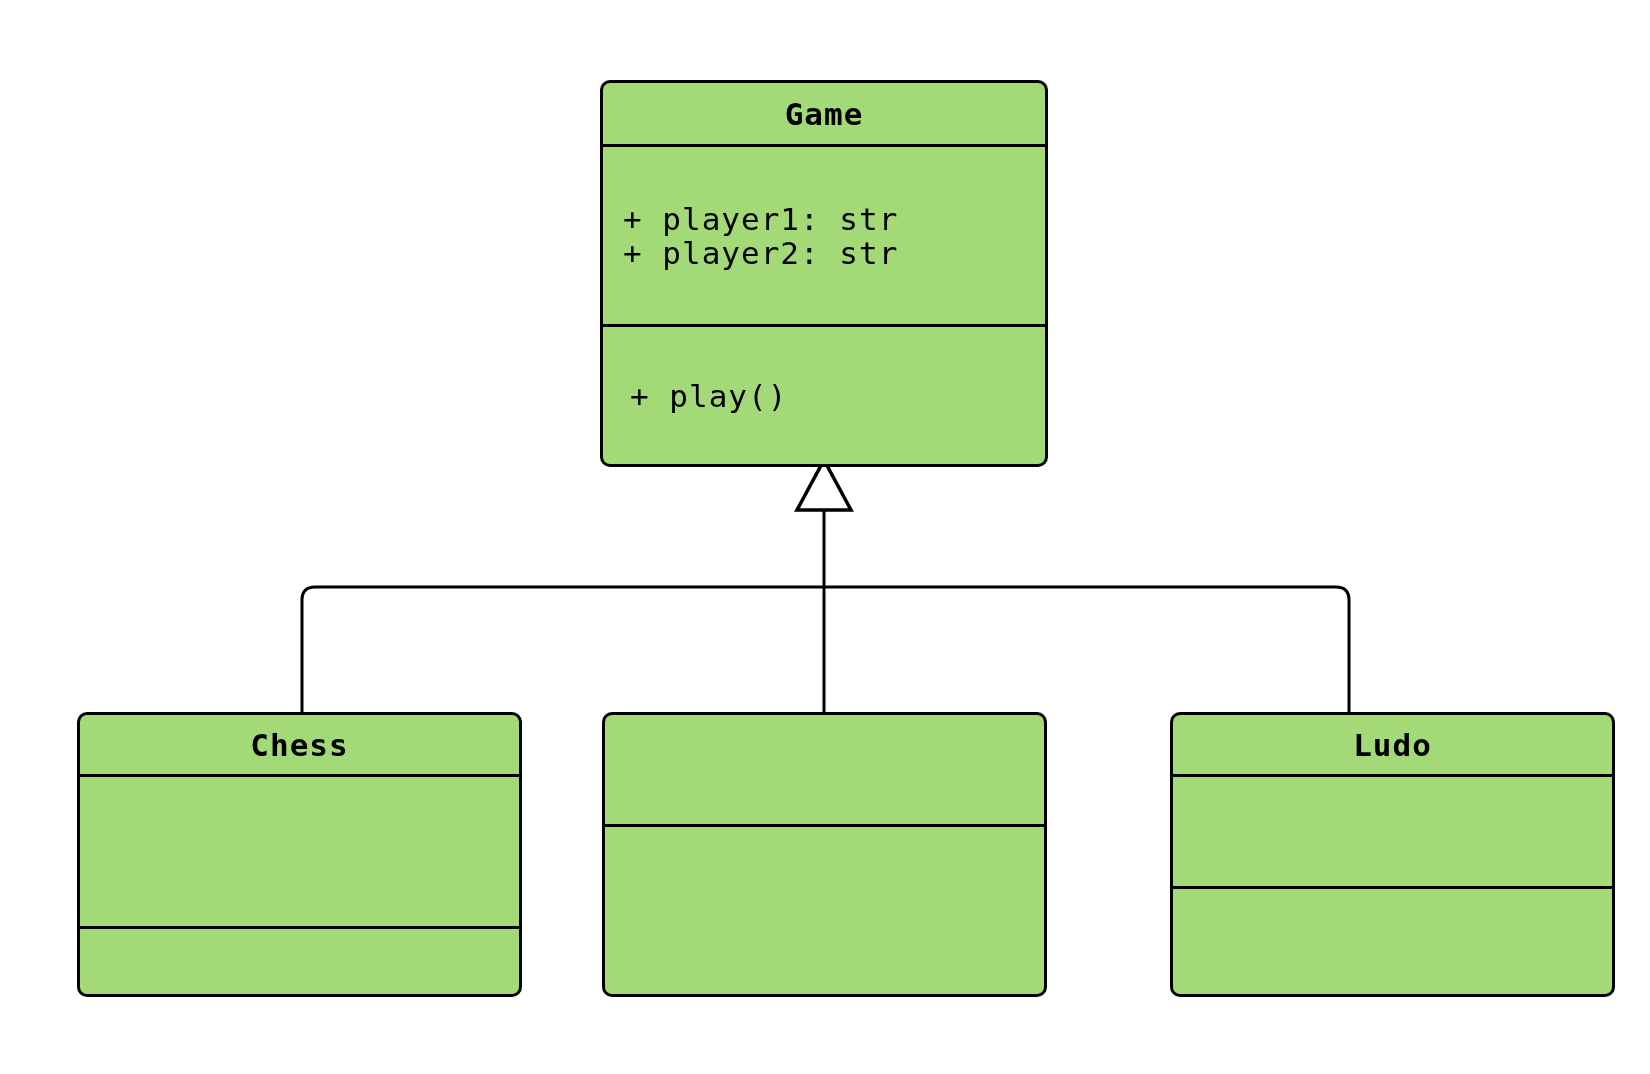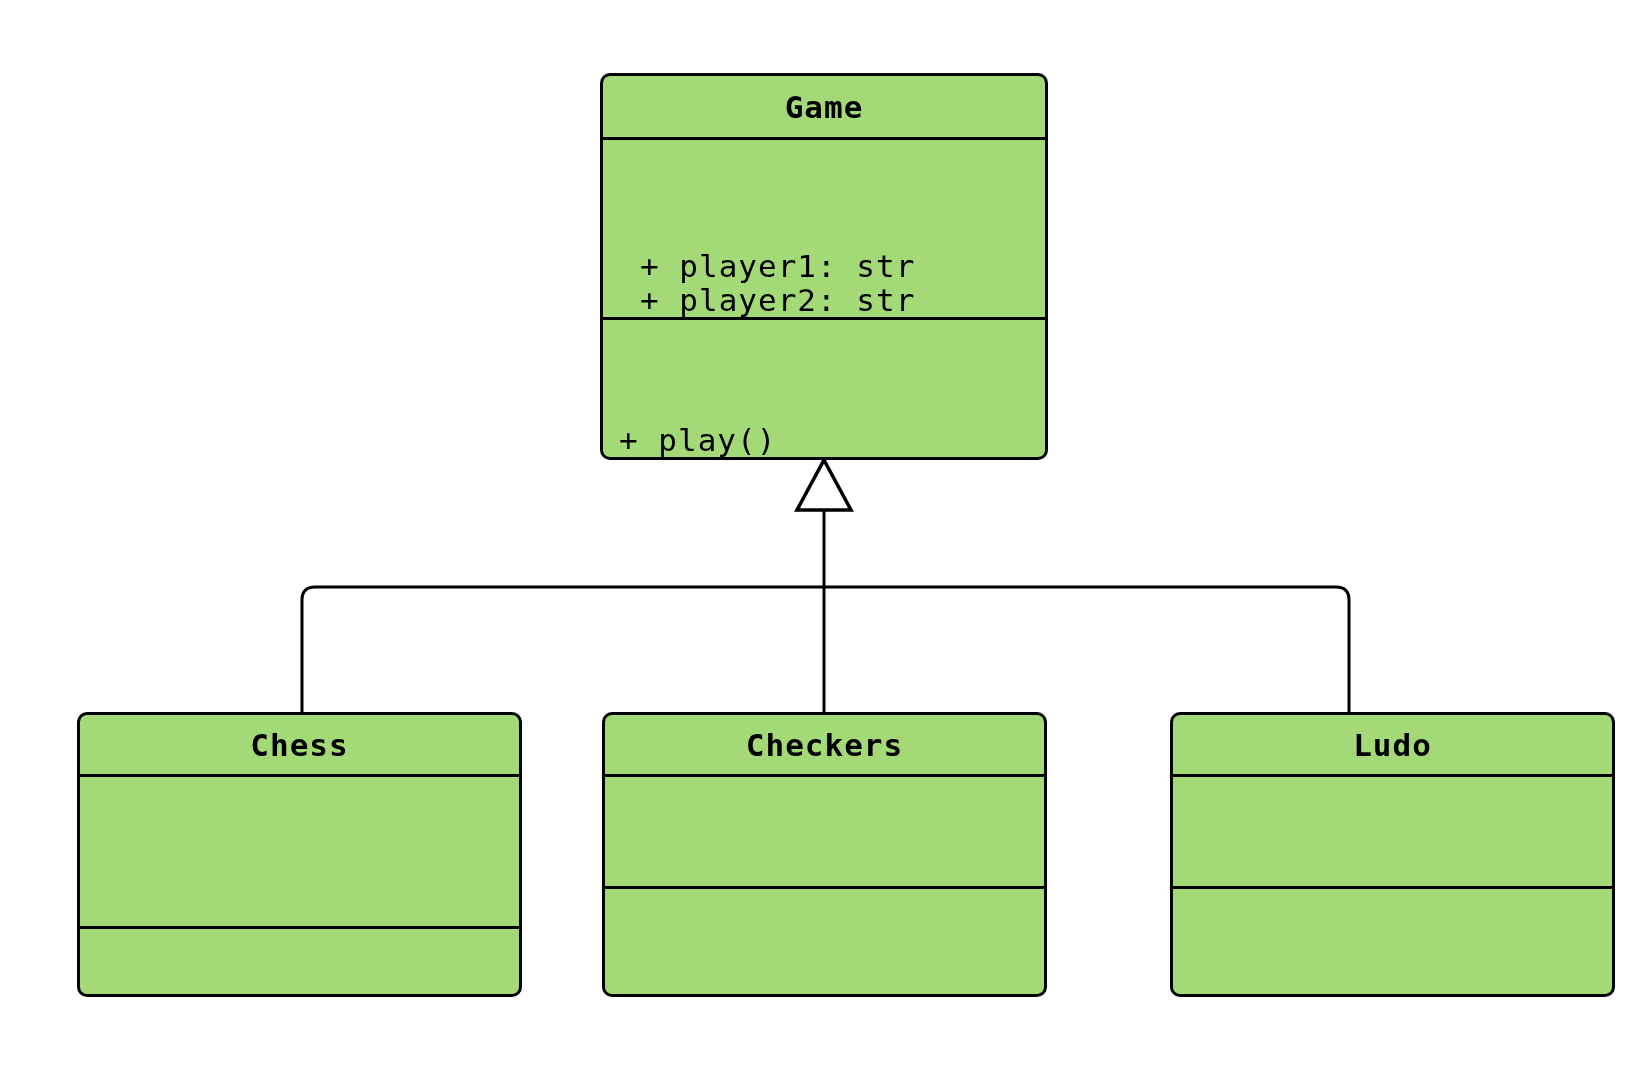--- a/index.html
+++ b/index.html
@@ -24,21 +24,21 @@
   }
   .class-box{
     position:absolute;
     box-sizing:border-box;
     background:var(--fill);
     border:3px solid var(--stroke);
     border-radius:10px;
     display:flex;
     flex-direction:column;
   }
-  .class-box.game{left:600px;top:73px;width:448px;height:387px;}
+  .class-box.game{left:600px;top:80px;width:448px;height:387px;}
   .class-box.chess{left:77px;top:712px;width:445px;height:285px;gap:40px;}
   .class-box.checkers{left:602px;top:712px;width:445px;height:285px;}
   .class-box.ludo{left:1170px;top:712px;width:445px;height:285px;}
 
   .class-title{
     box-sizing:border-box;
     display:flex;
     align-items:center;
     justify-content:center;
     border-bottom:3px solid var(--stroke);
@@ -46,36 +46,36 @@
     font-size:31px;
     letter-spacing:1px;
   }
   .game .class-title{height:64px;}
   .sub .class-title{height:62px;}
 
   .class-attrs{
     box-sizing:border-box;
     display:flex;
     flex-direction:column;
-    justify-content:flex-end;
+    justify-content:center;
     border-bottom:3px solid var(--stroke);
-    padding-left:37px;
+    padding-left:20px;
     font-size:31px;
     letter-spacing:1px;
     line-height:34px;
   }
   .game .class-attrs{height:180px;}
   .sub .class-attrs{height:112px;}
 
   .class-methods{
     box-sizing:border-box;
     display:flex;
     flex-direction:column;
-    justify-content:flex-end;
-    padding-left:16px;
+    justify-content:center;
+    padding-left:27px;
     font-size:31px;
     letter-spacing:1px;
     line-height:34px;
     flex:1;
   }
 </style>
 </head>
 <body>
 
 <div class="canvas">
@@ -100,21 +100,20 @@
     </div>
   </div>
 
   <div class="class-box sub chess">
     <div class="class-title">Chess</div>
     <div class="class-attrs"></div>
     <div class="class-methods"></div>
   </div>
 
   <div class="class-box sub checkers">
-    <div class="class-title">Checkers</div>
     <div class="class-attrs"></div>
     <div class="class-methods"></div>
   </div>
 
   <div class="class-box sub ludo">
     <div class="class-title">Ludo</div>
     <div class="class-attrs"></div>
     <div class="class-methods"></div>
   </div>
 

